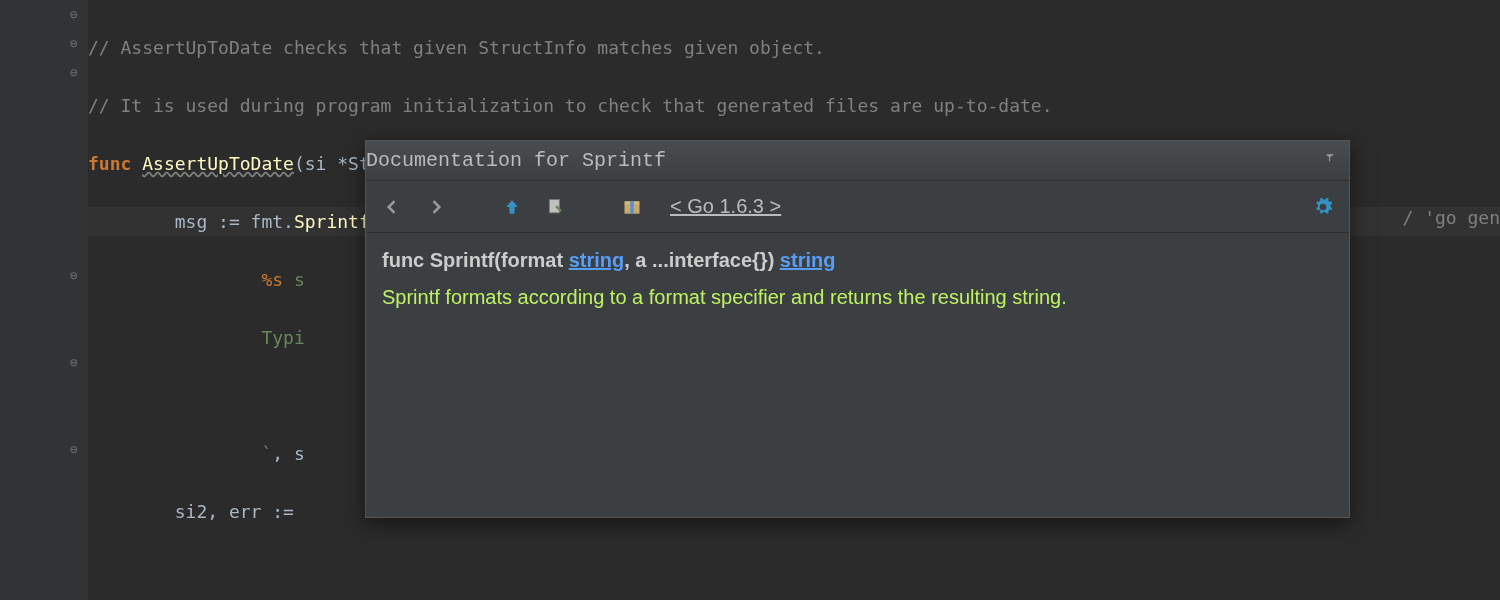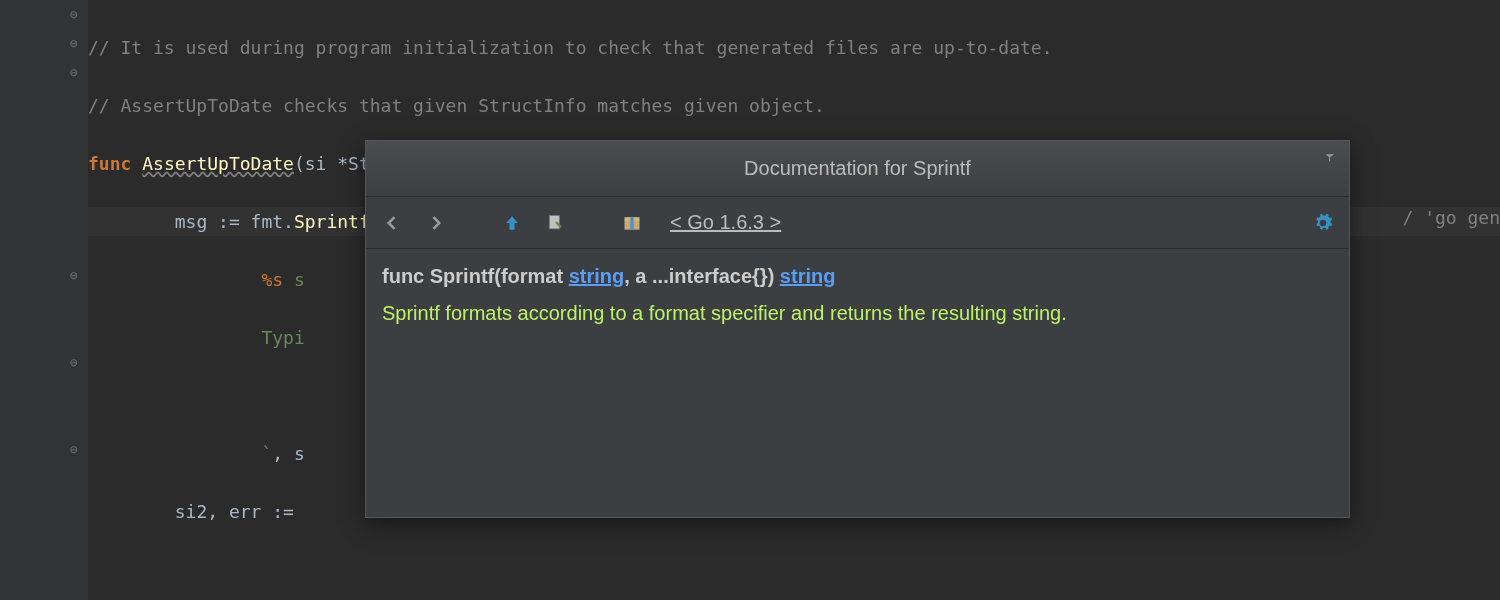--- a/index.html
+++ b/index.html
@@ -67,29 +67,30 @@
     height: 378px;
     background: #3c3f41;
     border: 1px solid #555;
     box-shadow: 0 6px 20px rgba(0,0,0,0.5);
     display: flex;
     flex-direction: column;
     font-family: -apple-system, "Segoe UI", Arial, sans-serif;
   }
 
   .doc-titlebar {
-    height: 56px;
+    height: 40px;
     background: linear-gradient(#4a4d4f, #3c3f41);
     border-bottom: 1px solid #2d2d2d;
     display: flex;
     align-items: center;
-    justify-content: center;
+    justify-content: flex-start;
     position: relative;
     color: #bbbbbb;
     font-size: 20px;
+    font-family: Liberation Mono, monospace;
   }
   .doc-pin {
     position: absolute;
     right: 12px;
     top: 8px;
     color: #888;
     font-size: 18px;
     cursor: pointer;
   }
 
@@ -171,22 +172,22 @@
     <div class="gutter-icon"></div>
     <div class="gutter-icon"></div>
     <div class="gutter-icon">⊖</div>
     <div class="gutter-icon"></div>
     <div class="gutter-icon"></div>
     <div class="gutter-icon"></div>
   </div>
 </div>
 
 <div class="code-area">
+<div class="line"><span class="comment">// AssertUpToDate checks that given StructInfo matches given object.</span></div>
 <div class="line"><span class="comment">// It is used during program initialization to check that generated files are up-to-date.</span></div>
-<div class="line"><span class="comment">// AssertUpToDate checks that given StructInfo matches given object.</span></div>
 <div class="line"><span class="keyword">func</span> <span class="funcname underline-wavy">AssertUpToDate</span><span class="ident">(si *StructInfo, obj </span><span class="keyword">interface</span><span class="ident">{}) {</span></div>
 <div class="line current-line">        <span class="ident">msg := fmt.</span><span class="funcname">Sprintf</span><span class="ident">(</span><span class="string">`reform:</span></div>
 <div class="line">                <span class="fmtspec">%s</span><span class="string"> s</span></div>
 <div class="line">                <span class="string">Typi</span></div>
 <div class="line"></div>
 <div class="line">                <span class="string">`</span><span class="ident">, s</span></div>
 <div class="line">        <span class="ident">si2, err := </span></div>
 
 
 

